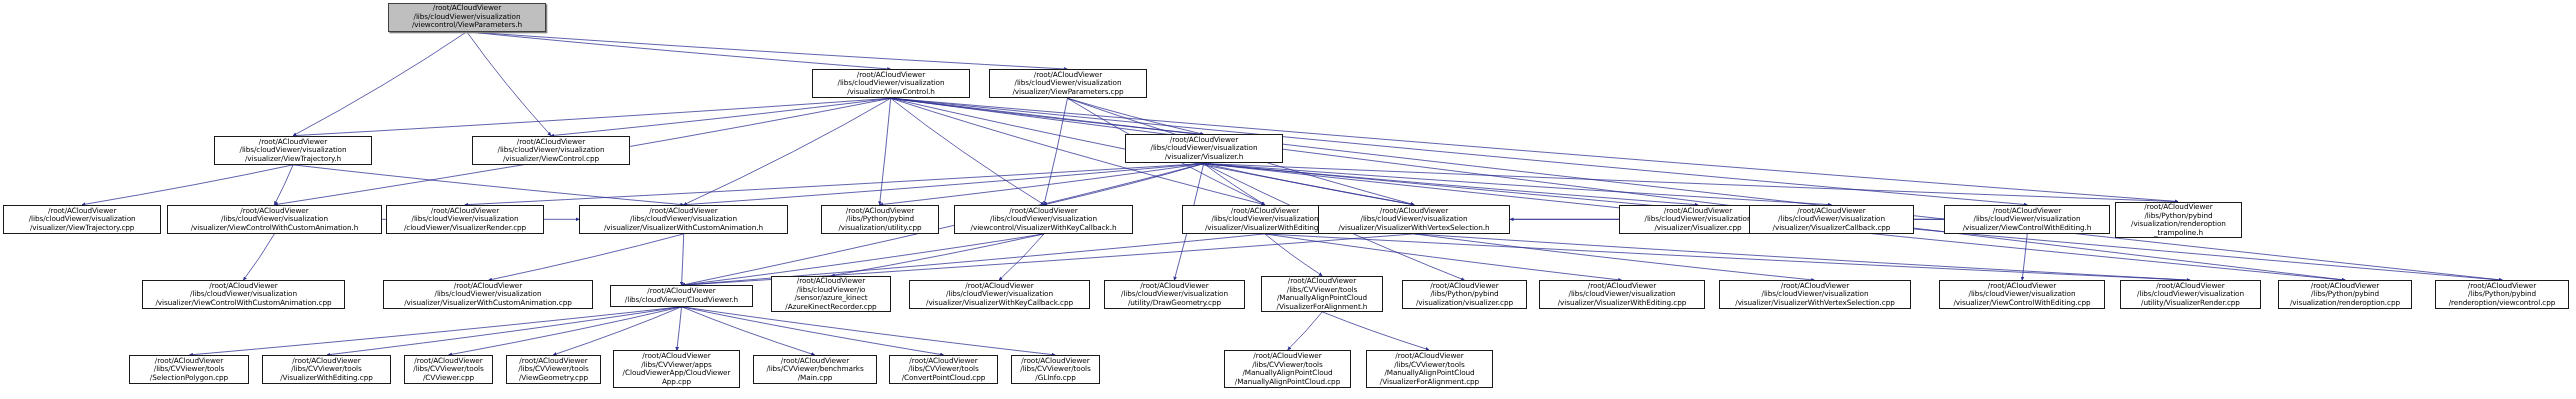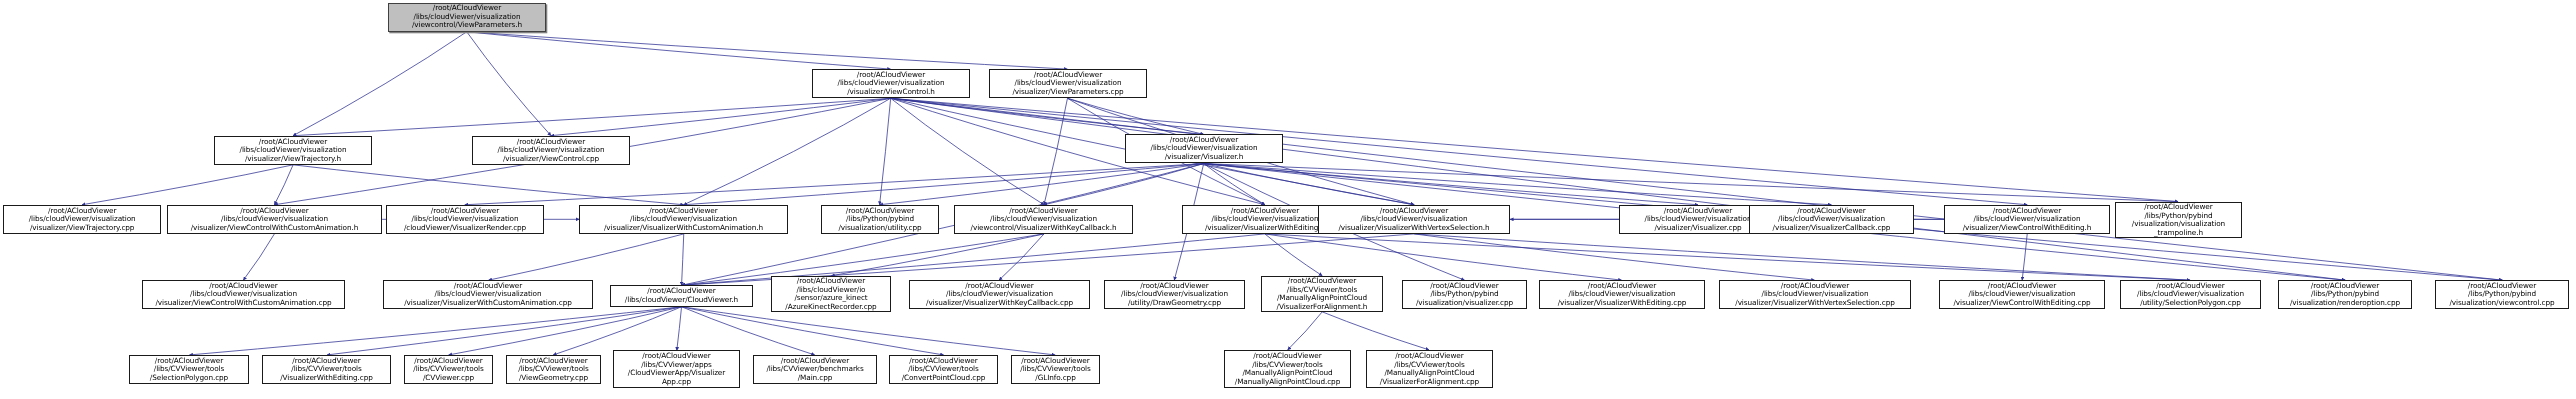--- a/index.html
+++ b/index.html
@@ -129,40 +129,40 @@
       <div class="node" style="left: 167px; top: 205px; width: 215px; height: 29px;"><span class="ln">/root/ACloudViewer</span><span class="ln">/libs/cloudViewer/visualization</span><span class="ln">/visualizer/ViewControlWithCustomAnimation.h</span></div>
       <div class="node" style="left: 386px; top: 205px; width: 158px; height: 29px;"><span class="ln">/root/ACloudViewer</span><span class="ln">/libs/cloudViewer/visualization</span><span class="ln">/cloudViewer/VisualizerRender.cpp</span></div>
       <div class="node" style="left: 579px; top: 205px; width: 209px; height: 29px;"><span class="ln">/root/ACloudViewer</span><span class="ln">/libs/cloudViewer/visualization</span><span class="ln">/visualizer/VisualizerWithCustomAnimation.h</span></div>
       <div class="node" style="left: 821px; top: 205px; width: 118px; height: 29px;"><span class="ln">/root/ACloudViewer</span><span class="ln">/libs/Python/pybind</span><span class="ln">/visualization/utility.cpp</span></div>
       <div class="node" style="left: 954px; top: 205px; width: 179px; height: 29px;"><span class="ln">/root/ACloudViewer</span><span class="ln">/libs/cloudViewer/visualization</span><span class="ln">/viewcontrol/VisualizerWithKeyCallback.h</span></div>
       <div class="node" style="left: 1182px; top: 205px; width: 166px; height: 29px;"><span class="ln">/root/ACloudViewer</span><span class="ln">/libs/cloudViewer/visualization</span><span class="ln">/visualizer/VisualizerWithEditing.h</span></div>
       <div class="node" style="left: 1318px; top: 205px; width: 192px; height: 29px;"><span class="ln">/root/ACloudViewer</span><span class="ln">/libs/cloudViewer/visualization</span><span class="ln">/visualizer/VisualizerWithVertexSelection.h</span></div>
       <div class="node" style="left: 1619px; top: 205px; width: 158px; height: 29px;"><span class="ln">/root/ACloudViewer</span><span class="ln">/libs/cloudViewer/visualization</span><span class="ln">/visualizer/Visualizer.cpp</span></div>
       <div class="node" style="left: 1749px; top: 205px; width: 165px; height: 29px;"><span class="ln">/root/ACloudViewer</span><span class="ln">/libs/cloudViewer/visualization</span><span class="ln">/visualizer/VisualizerCallback.cpp</span></div>
       <div class="node" style="left: 1944px; top: 205px; width: 166px; height: 29px;"><span class="ln">/root/ACloudViewer</span><span class="ln">/libs/cloudViewer/visualization</span><span class="ln">/visualizer/ViewControlWithEditing.h</span></div>
-      <div class="node" style="left: 2115px; top: 202px; width: 127px; height: 36px;"><span class="ln">/root/ACloudViewer</span><span class="ln">/libs/Python/pybind</span><span class="ln">/visualization/visualization</span><span class="ln">_trampoline.h</span></div>
+      <div class="node" style="left: 2115px; top: 202px; width: 127px; height: 36px;"><span class="ln">/root/ACloudViewer</span><span class="ln">/libs/Python/pybind</span><span class="ln">/visualization/renderoption</span><span class="ln">_trampoline.h</span></div>
       <div class="node" style="left: 142px; top: 280px; width: 203px; height: 29px;"><span class="ln">/root/ACloudViewer</span><span class="ln">/libs/cloudViewer/visualization</span><span class="ln">/visualizer/ViewControlWithCustomAnimation.cpp</span></div>
       <div class="node" style="left: 383px; top: 280px; width: 210px; height: 29px;"><span class="ln">/root/ACloudViewer</span><span class="ln">/libs/cloudViewer/visualization</span><span class="ln">/visualizer/VisualizerWithCustomAnimation.cpp</span></div>
       <div class="node" style="left: 610px; top: 285px; width: 143px; height: 21.5px;"><span class="ln">/root/ACloudViewer</span><span class="ln">/libs/cloudViewer/CloudViewer.h</span></div>
       <div class="node" style="left: 771px; top: 276px; width: 120px; height: 36px;"><span class="ln">/root/ACloudViewer</span><span class="ln">/libs/cloudViewer/io</span><span class="ln">/sensor/azure_kinect</span><span class="ln">/AzureKinectRecorder.cpp</span></div>
       <div class="node" style="left: 909px; top: 280px; width: 181px; height: 29px;"><span class="ln">/root/ACloudViewer</span><span class="ln">/libs/cloudViewer/visualization</span><span class="ln">/visualizer/VisualizerWithKeyCallback.cpp</span></div>
       <div class="node" style="left: 1104px; top: 280px; width: 141px; height: 29px;"><span class="ln">/root/ACloudViewer</span><span class="ln">/libs/cloudViewer/visualization</span><span class="ln">/utility/DrawGeometry.cpp</span></div>
       <div class="node" style="left: 1261px; top: 276px; width: 122px; height: 36px;"><span class="ln">/root/ACloudViewer</span><span class="ln">/libs/CVViewer/tools</span><span class="ln">/ManuallyAlignPointCloud</span><span class="ln">/VisualizerForAlignment.h</span></div>
       <div class="node" style="left: 1402px; top: 280px; width: 125px; height: 29px;"><span class="ln">/root/ACloudViewer</span><span class="ln">/libs/Python/pybind</span><span class="ln">/visualization/visualizer.cpp</span></div>
       <div class="node" style="left: 1539px; top: 280px; width: 166px; height: 29px;"><span class="ln">/root/ACloudViewer</span><span class="ln">/libs/cloudViewer/visualization</span><span class="ln">/visualizer/VisualizerWithEditing.cpp</span></div>
       <div class="node" style="left: 1719px; top: 280px; width: 192px; height: 29px;"><span class="ln">/root/ACloudViewer</span><span class="ln">/libs/cloudViewer/visualization</span><span class="ln">/visualizer/VisualizerWithVertexSelection.cpp</span></div>
       <div class="node" style="left: 1939px; top: 280px; width: 166px; height: 29px;"><span class="ln">/root/ACloudViewer</span><span class="ln">/libs/cloudViewer/visualization</span><span class="ln">/visualizer/ViewControlWithEditing.cpp</span></div>
-      <div class="node" style="left: 2120px; top: 280px; width: 141px; height: 29px;"><span class="ln">/root/ACloudViewer</span><span class="ln">/libs/cloudViewer/visualization</span><span class="ln">/utility/SelectionPolygon.cpp</span></div>
+      <div class="node" style="left: 2120px; top: 280px; width: 141px; height: 29px;"><span class="ln">/root/ACloudViewer</span><span class="ln">/libs/cloudViewer/visualization</span><span class="ln">/utility/VisualizerRender.cpp</span></div>
       <div class="node" style="left: 2278px; top: 280px; width: 134px; height: 29px;"><span class="ln">/root/ACloudViewer</span><span class="ln">/libs/Python/pybind</span><span class="ln">/visualization/renderoption.cpp</span></div>
-      <div class="node" style="left: 2435px; top: 280px; width: 134px; height: 29px;"><span class="ln">/root/ACloudViewer</span><span class="ln">/libs/Python/pybind</span><span class="ln">/visualization/viewcontrol.cpp</span></div>
+      <div class="node" style="left: 2435px; top: 280px; width: 134px; height: 29px;"><span class="ln">/root/ACloudViewer</span><span class="ln">/libs/Python/pybind</span><span class="ln">/renderoption/viewcontrol.cpp</span></div>
       <div class="node" style="left: 129px; top: 355px; width: 120px; height: 29px;"><span class="ln">/root/ACloudViewer</span><span class="ln">/libs/CVViewer/tools</span><span class="ln">/SelectionPolygon.cpp</span></div>
       <div class="node" style="left: 262px; top: 355px; width: 129px; height: 29px;"><span class="ln">/root/ACloudViewer</span><span class="ln">/libs/CVViewer/tools</span><span class="ln">/VisualizerWithEditing.cpp</span></div>
       <div class="node" style="left: 404px; top: 355px; width: 89px; height: 29px;"><span class="ln">/root/ACloudViewer</span><span class="ln">/libs/CVViewer/tools</span><span class="ln">/CVViewer.cpp</span></div>
       <div class="node" style="left: 506px; top: 355px; width: 95px; height: 29px;"><span class="ln">/root/ACloudViewer</span><span class="ln">/libs/CVViewer/tools</span><span class="ln">/ViewGeometry.cpp</span></div>
-      <div class="node" style="left: 613px; top: 350px; width: 127px; height: 38px;"><span class="ln">/root/ACloudViewer</span><span class="ln">/libs/CVViewer/apps</span><span class="ln">/CloudViewerApp/Visualizer</span><span class="ln">App.cpp</span></div>
+      <div class="node" style="left: 613px; top: 350px; width: 127px; height: 38px;"><span class="ln">/root/ACloudViewer</span><span class="ln">/libs/CVViewer/apps</span><span class="ln">/CloudViewerApp/CloudViewer</span><span class="ln">App.cpp</span></div>
       <div class="node" style="left: 753px; top: 355px; width: 124px; height: 29px;"><span class="ln">/root/ACloudViewer</span><span class="ln">/libs/CVViewer/benchmarks</span><span class="ln">/Main.cpp</span></div>
       <div class="node" style="left: 889px; top: 355px; width: 109px; height: 29px;"><span class="ln">/root/ACloudViewer</span><span class="ln">/libs/CVViewer/tools</span><span class="ln">/ConvertPointCloud.cpp</span></div>
       <div class="node" style="left: 1011px; top: 355px; width: 89px; height: 29px;"><span class="ln">/root/ACloudViewer</span><span class="ln">/libs/CVViewer/tools</span><span class="ln">/GLInfo.cpp</span></div>
       <div class="node" style="left: 1224px; top: 350px; width: 127px; height: 38px;"><span class="ln">/root/ACloudViewer</span><span class="ln">/libs/CVViewer/tools</span><span class="ln">/ManuallyAlignPointCloud</span><span class="ln">/ManuallyAlignPointCloud.cpp</span></div>
       <div class="node" style="left: 1366px; top: 350px; width: 127px; height: 38px;"><span class="ln">/root/ACloudViewer</span><span class="ln">/libs/CVViewer/tools</span><span class="ln">/ManuallyAlignPointCloud</span><span class="ln">/VisualizerForAlignment.cpp</span></div>
     </div>
 </div>
 
 
 </body></html>

